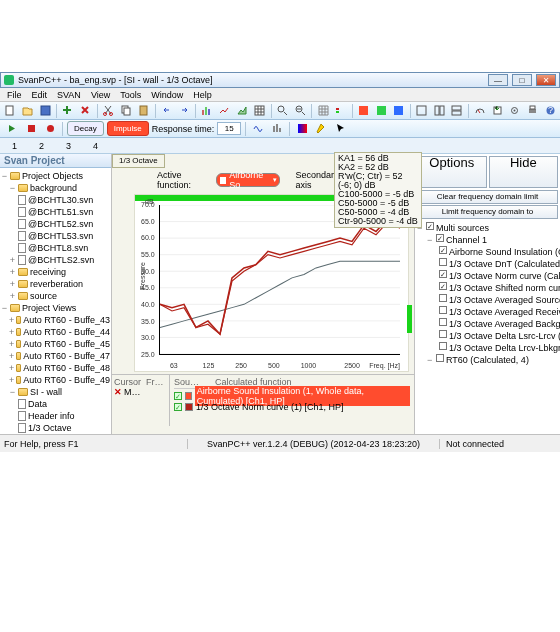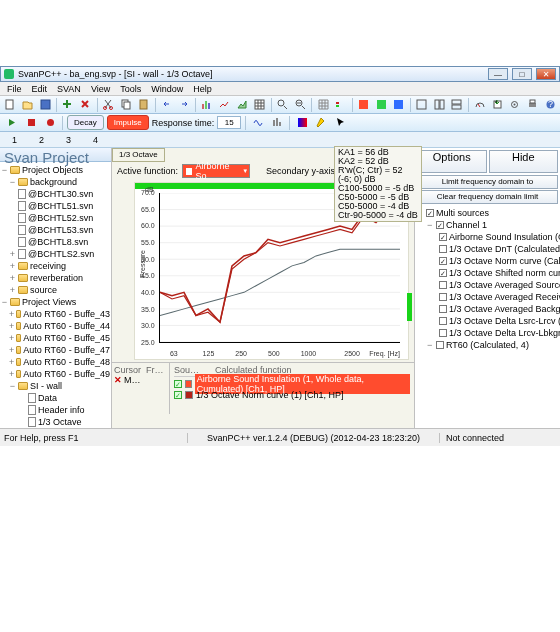--- a/index.html
+++ b/index.html
@@ -1,51 +1,51 @@
 <!DOCTYPE html>
 <html><head>
 <meta charset="utf-8">
 <style>
 * { box-sizing: border-box; margin: 0; padding: 0; font-family: "Segoe UI", Tahoma, sans-serif; font-size: 9px; }
 body { background: #fff; width: 560px; height: 632px; position: relative; overflow: hidden; }
-.outer { position: absolute; left: 0; top: 66px; width: 560px; height: 380px; background: #fff; }
+.outer { position: absolute; left: 0; top: 72px; width: 560px; height: 380px; background: #fff; }
 .titlebar { height: 16px; background: linear-gradient(#f5f9ff,#d7e6f7); border: 1px solid #6b8fb3; display: flex; align-items: center; padding: 0 3px; gap: 4px; }
 .titlebar .appico { width: 10px; height: 10px; background: #2b6; border-radius: 2px; }
 .titlebar .ttl { flex: 1; color: #000; white-space: nowrap; overflow: hidden; }
 .titlebar .wbtn { width: 20px; height: 12px; background: #e0eaf4; border: 1px solid #6b8fb3; display: flex; align-items: center; justify-content: center; font-size: 8px; }
 .titlebar .close { background: linear-gradient(#e97,#c42); color: #fff; }
 .menubar { height: 14px; background: #f0f0f0; border-bottom: 1px solid #c8c8c8; display: flex; gap: 2px; padding-left: 3px; align-items: center; }
 .menubar span { padding: 1px 4px; color: #000; }
 .toolbar { height: 18px; background: linear-gradient(#f6fbff,#d9ecfa); border-bottom: 1px solid #9fc0dd; display: flex; align-items: center; gap: 2px; padding: 0 2px; overflow: hidden; }
 .tbtn { width: 16px; height: 15px; border: 1px solid transparent; display: flex; align-items: center; justify-content: center; border-radius: 2px; }
 .tico { width: 11px; height: 11px; }
 .sep { width: 1px; height: 14px; background: #b0c6d8; margin: 0 1px; }
 .toolbar2 { height: 18px; background: linear-gradient(#f6fbff,#d9ecfa); border-bottom: 1px solid #9fc0dd; display: flex; align-items: center; gap: 3px; padding: 0 4px; overflow: hidden; }
 .modebtn { padding: 2px 6px; border: 1px solid #8aa; border-radius: 3px; background: #eef; font-size: 8px; }
 .modebtn.active { background: #ff4c2e; color: #fff; border-color: #c32; }
 .ribinput { width: 24px; height: 13px; border: 1px solid #97b6d1; background: #fff; text-align: center; font-size: 8px; }
 .numbar { height: 16px; background: #e9f2fa; border-bottom: 1px solid #b2cee4; display: flex; align-items: center; gap: 10px; padding-left: 6px; }
 .numbar span { padding: 1px 5px; border: 1px solid transparent; }
 .body { display: flex; height: 280px; }
 .leftpane { width: 112px; border-right: 1px solid #c0c0c0; background: #fff; }
-.paneh { height: 14px; background: linear-gradient(#f0f6ff,#d6e6f6); color: #5a7a99; font-weight: normal; font-size: 15px; padding: 1px 4px; border-bottom: 1px solid #9fc0dd; }
+.paneh { height: 14px; background: linear-gradient(#f0f6ff,#d6e6f6); color: #5a7a99; font-weight: bold; font-size: 10px; padding: 1px 4px; border-bottom: 1px solid #9fc0dd; }
 .tree { padding: 2px 1px; font-size: 8px; line-height: 12px; }
 .trow { display: flex; align-items: center; gap: 2px; white-space: nowrap; overflow: hidden; cursor: default; }
-.ind1 { padding-left: 8px; } .ind2 { padding-left: 18px; }
+.ind1 { padding-left: 8px; } .ind2 { padding-left: 8px; }
 .trow .exp { width: 7px; color: #777; text-align: center; }
 .fold { width: 10px; height: 8px; background: linear-gradient(#ffe08a,#f0c24b); border: 1px solid #c0952e; border-radius: 1px; }
 .file { width: 8px; height: 10px; background: #fff; border: 1px solid #888; position: relative; }
 .midpane { flex: 1; display: flex; flex-direction: column; background: #f4f4eb; border-right: 1px solid #c0c0c0; }
 .tabhead { height: 14px; display: flex; }
 .tabhead .tab { padding: 1px 6px; background: #f4f4e9; border: 1px solid #b0b08a; font-size: 8px; }
 .tabhead .usert { margin-left: auto; padding: 1px 6px; border: 1px solid #b0b08a; font-style: italic; font-size: 8px; }
-.ctrlrow { display: flex; align-items: center; gap: 4px; padding: 2px 5px; }
+.ctrlrow { display: flex; align-items: center; gap: 4px; padding: 2px 5px; margin-left: 40px; }
 .dd { height: 14px; border: 1px solid #888; background: #fff; display: flex; align-items: center; font-size: 8px; padding: 0 10px 0 3px; position: relative; }
 .dd::after { content: "▾"; position: absolute; right: 2px; font-size: 7px; }
-.dd.red { background: #ff4c2e; color: #fff; }
+.dd.red { background: #ff4c2e; color: #fff; border-radius: 6px; }
 .statsbox { position: absolute; right: 138px; top: 80px; width: 88px; background: #f6f6f0; border: 1px solid #b5b58e; font-size: 7px; line-height: 9px; padding: 1px 3px; z-index: 5; }
 .chartwrap { margin: 2px 5px 2px 22px; background: #fff; border: 1px solid #dedecf; height: 178px; position: relative; }
 .greenbar { position: absolute; top: 0; left: 0; right: 0; height: 6px; background: #19d419; }
 .greenside { position: absolute; top: 110px; right: -4px; width: 5px; height: 28px; background: #19d419; }
 .plot { position: absolute; left: 24px; top: 10px; right: 8px; bottom: 16px; border-left: 1px solid #000; border-bottom: 1px solid #000; }
 .grid line { stroke: #ddd; stroke-width: 0.5; }
 .series1 { stroke: #b22219; stroke-width: 1.5; fill: none; }
 .series2 { stroke: #b22219; stroke-width: 1.2; fill: none; }
 .series3 { stroke: #5a6a6f; stroke-width: 1; fill: none; }
 .ylab { position: absolute; font-size: 7px; color: #333; }
@@ -56,24 +56,24 @@
 .bottom { border-top: 1px solid #c0c0c0; height: 52px; display: flex; }
 .curpane { width: 58px; border-right: 1px solid #c0c0c0; padding: 2px; font-size: 8px; }
 .curpane .xdel { color: #c00; font-weight: bold; }
 .funcpane { flex: 1; padding: 2px 4px; font-size: 8px; }
 .funcpane .hdr { color: #666; border-bottom: 1px solid #ccc; padding-bottom: 1px; margin-bottom: 1px; display: flex; gap: 16px; }
 .frow { display: flex; align-items: center; gap: 3px; height: 11px; }
 .frow .chk { width: 8px; height: 8px; border: 1px solid #3a3; background: #dfd; color: #3a3; font-size: 7px; text-align: center; line-height: 7px; }
 .frow.sel .txt { background: #ff4c2e; color: #fff; padding: 0 2px; }
 .rightpane { width: 145px; background: #fff; display: flex; flex-direction: column; }
 .rbtns { display: flex; gap: 2px; padding: 2px; }
-.rbtn { flex: 1; height: 23px; border: 1px solid #9ab; background: linear-gradient(#fdfdfd,#e8eef5); font-size: 11px; text-align: center; line-height: 12px; }
+.rbtn { flex: 1; height: 32px; border: 1px solid #9ab; background: linear-gradient(#fdfdfd,#e8eef5); font-size: 13px; text-align: center; line-height: 12px; }
 .rbtn2 { height: 14px; border: 1px solid #9ab; background: linear-gradient(#fdfdfd,#e8eef5); font-size: 8px; text-align: center; line-height: 12px; margin: 0 2px 1px 2px; }
 .chktree { padding: 2px 2px; font-size: 8px; line-height: 12px; overflow: hidden; }
-.chktree .crow { display: flex; align-items: center; gap: 2px; white-space: nowrap; }
+.chktree .crow { display: flex; gap: 2px; white-space: nowrap; }
 .cb { width: 8px; height: 8px; border: 1px solid #777; background: #fff; font-size: 7px; text-align: center; line-height: 7px; color: #333; flex-shrink: 0; }
 .cb.on::after { content: "✓"; }
 .status { position: absolute; bottom: 0; left: 0; right: 0; height: 18px; background: #f0f0f0; border-top: 1px solid #c0c0c0; display: flex; align-items: center; font-size: 8px; }
 .status .s1 { width: 188px; padding-left: 4px; border-right: 1px solid #c0c0c0; }
 .status .s2 { flex: 1; text-align: center; border-right: 1px solid #c0c0c0; }
 .status .s3 { width: 120px; padding-left: 6px; }
 </style>
 </head>
 <body>
 
@@ -544,22 +544,22 @@
             </div>
         </div>
       </div>
     </div>
 
     <div class="rightpane">
       <div class="rbtns">
         <div class="rbtn">Options</div>
         <div class="rbtn">Hide</div>
       </div>
+      <div class="rbtn2">Clear frequency domain limit</div>
       <div class="rbtn2">Limit frequency domain to</div>
-      <div class="rbtn2">Clear frequency domain limit</div>
       <div class="chktree" id="rtree">
           <div class="crow" style="padding-left: 0px;">
             <span class="exp" style="width:7px;color:#777">−</span>
             <span class="cb on"></span>
             <span>Multi sources</span>
           </div>
           <div class="crow" style="padding-left: 10px;">
             <span class="exp" style="width:7px;color:#777">−</span>
             <span class="cb on"></span>
             <span>Channel 1</span>

